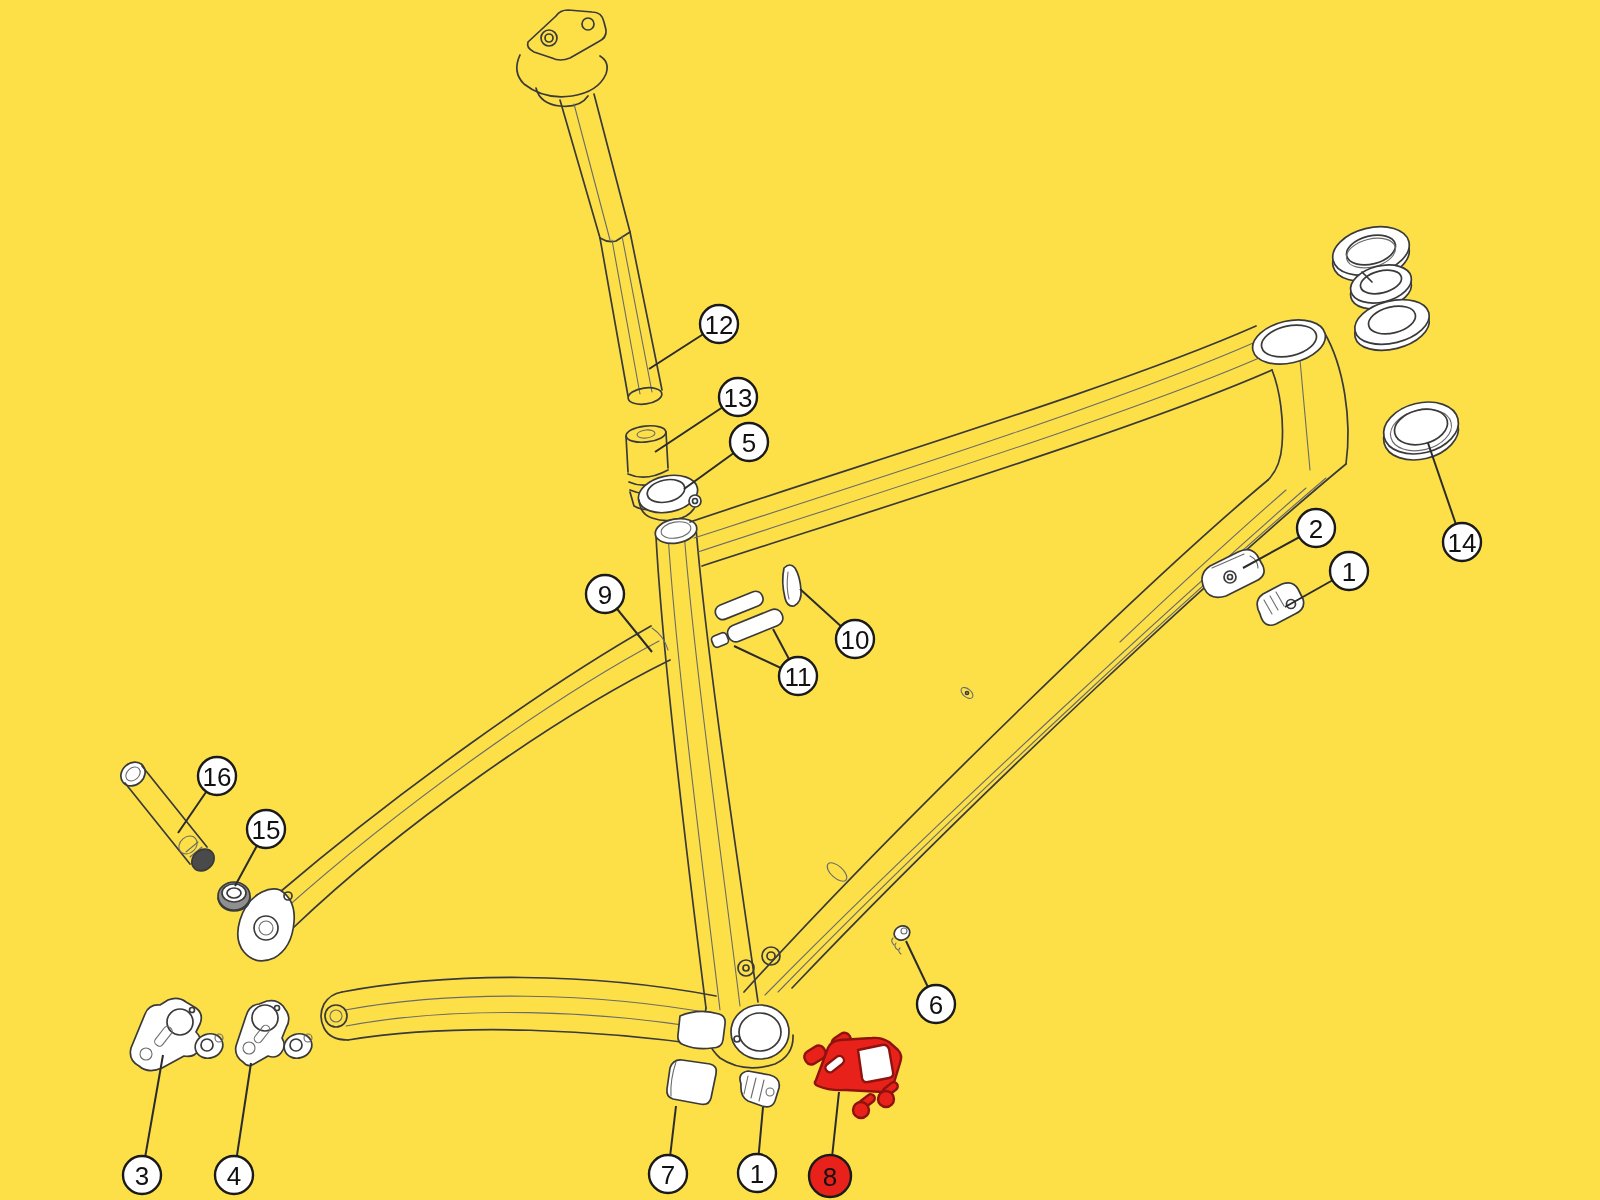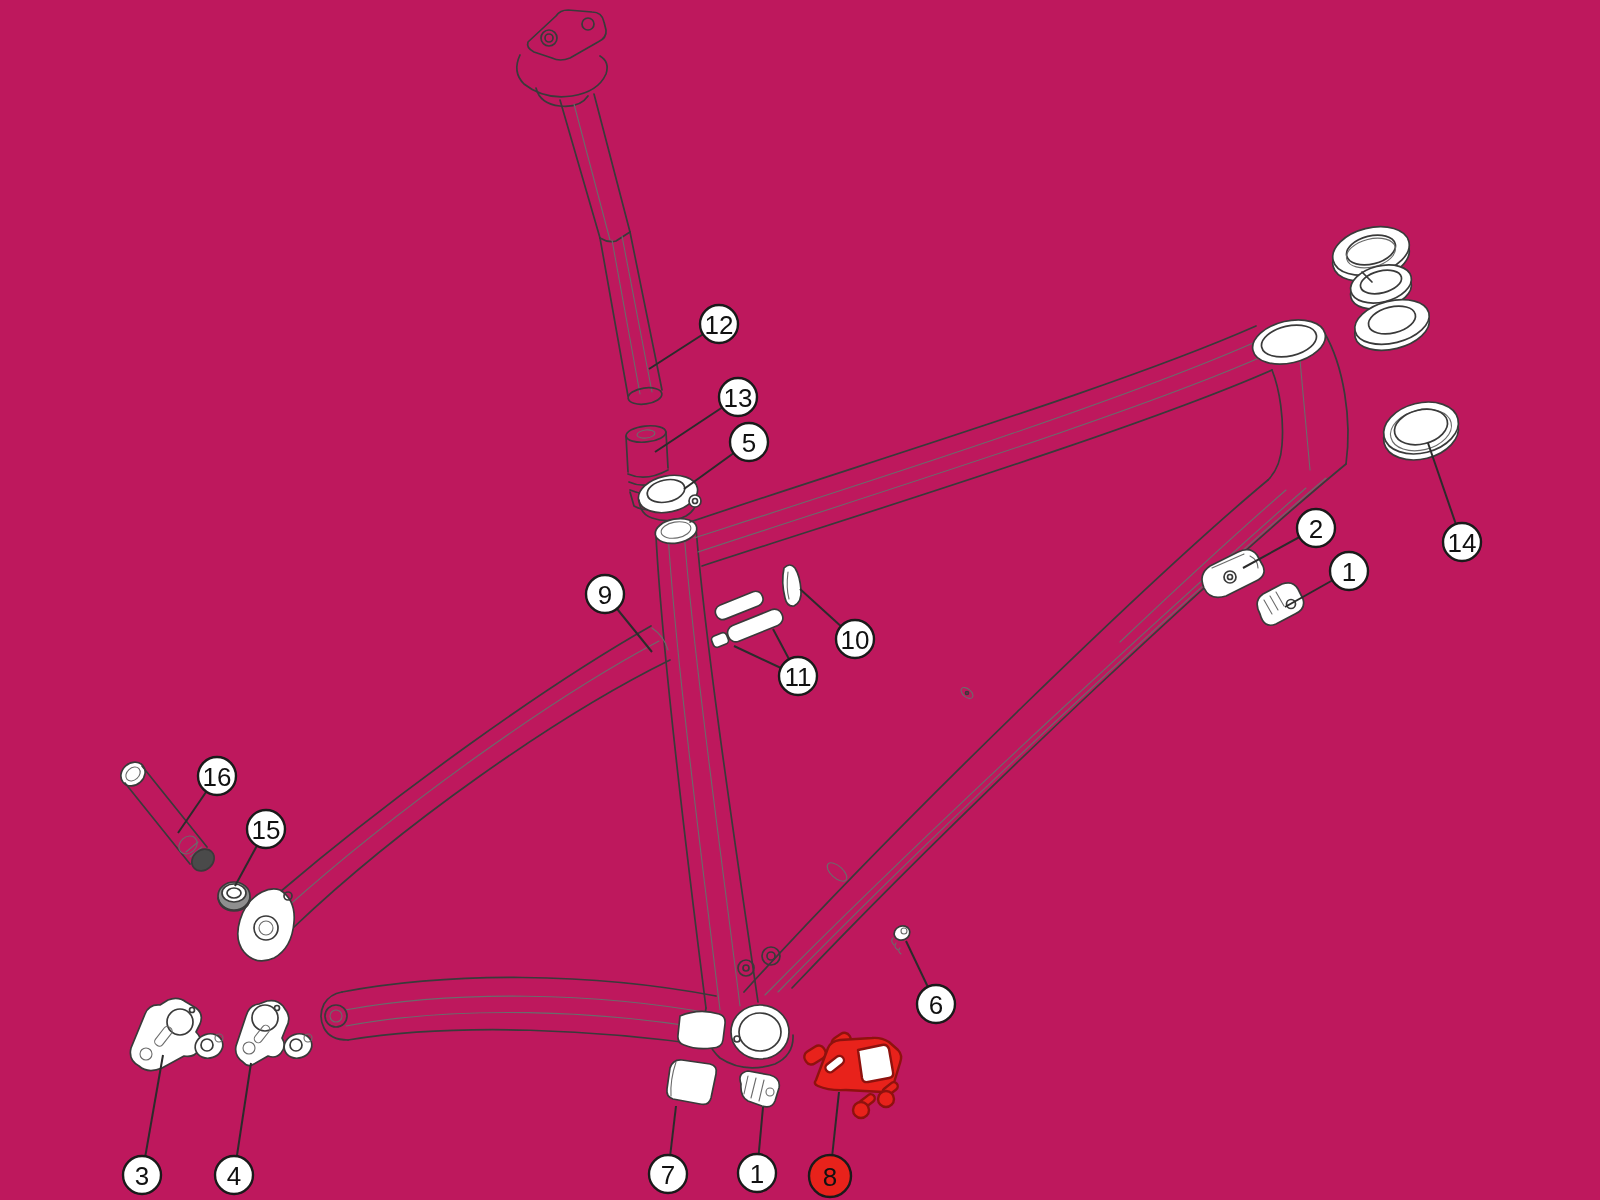--- a/index.html
+++ b/index.html
@@ -1,16 +1,16 @@
 <!DOCTYPE html>
 <html><head>
 <meta charset="utf-8">
 <style>
   html,body{margin:0;padding:0;background:#ffffff;}
-  .stage{position:relative;width:1600px;height:1200px;background:#be185d;overflow:hidden;
+  .stage{position:relative;width:1600px;height:1200px;background:#fde047;overflow:hidden;
          font-family:"Liberation Sans", sans-serif;}
   svg{display:block}
   .art{stroke:#3a3a3a;stroke-width:1.7;fill:none;stroke-linecap:round;stroke-linejoin:round;}
   .art .thin{stroke-width:1.1;stroke:#6b6b6b;}
   .art .wfill{fill:#ffffff;}
   .callout-text{font-family:"Liberation Sans", sans-serif;font-weight:400;}
 </style>
 </head>
 <body>
 

